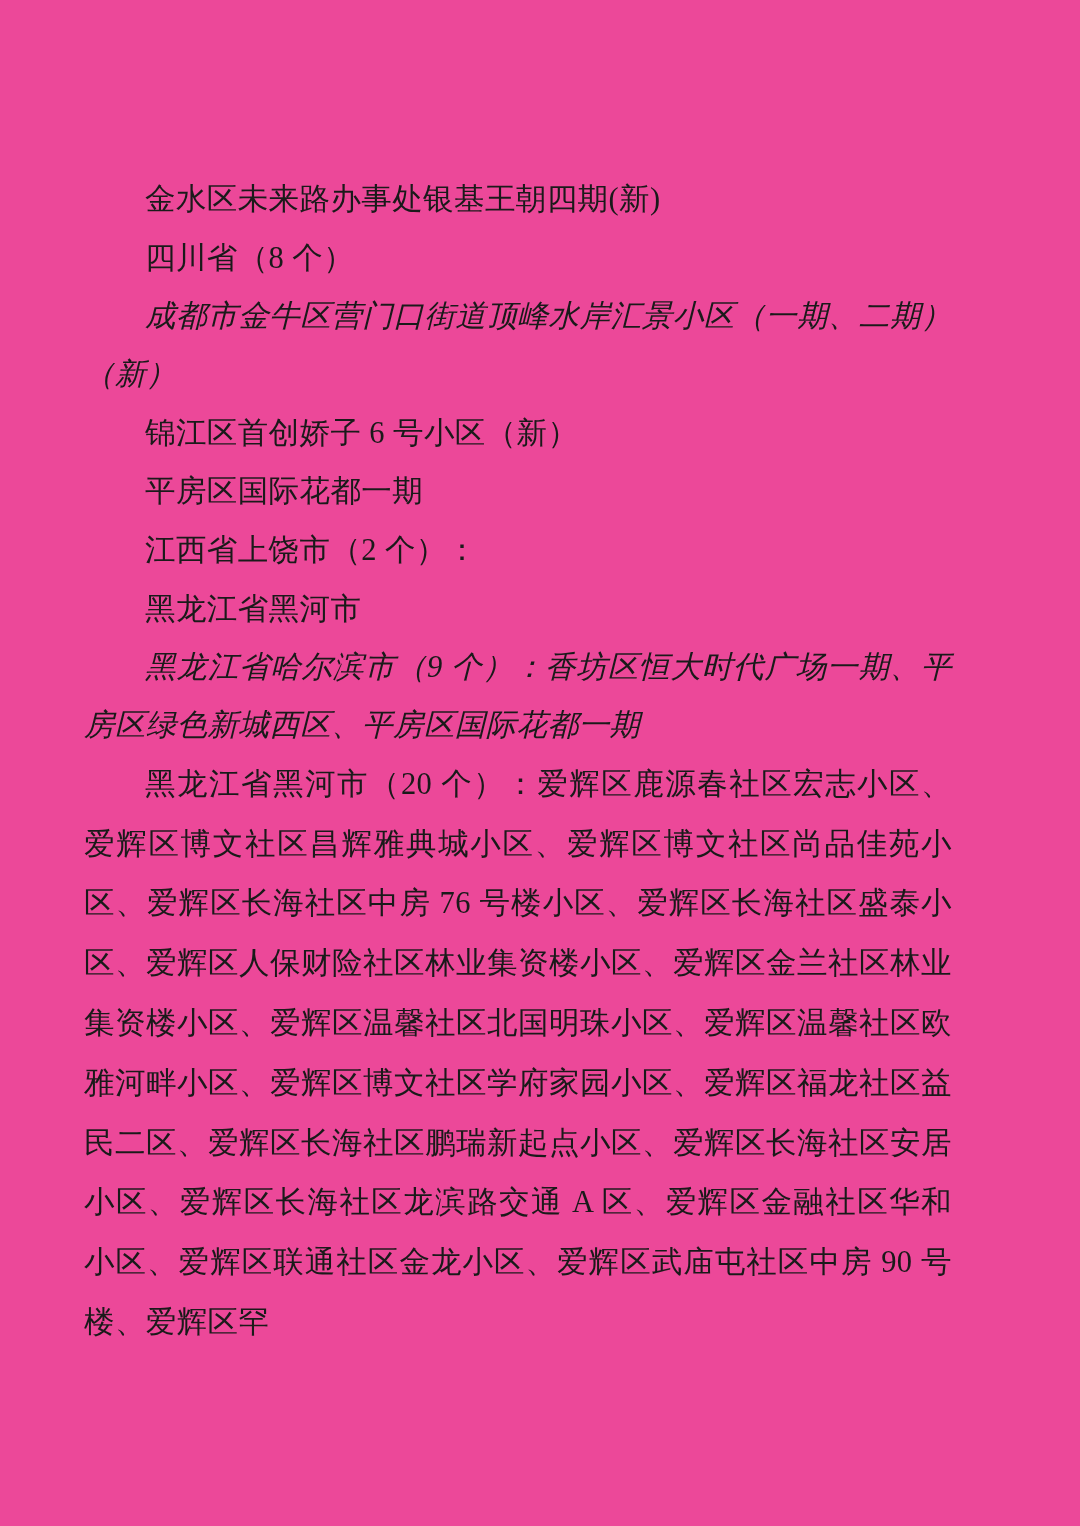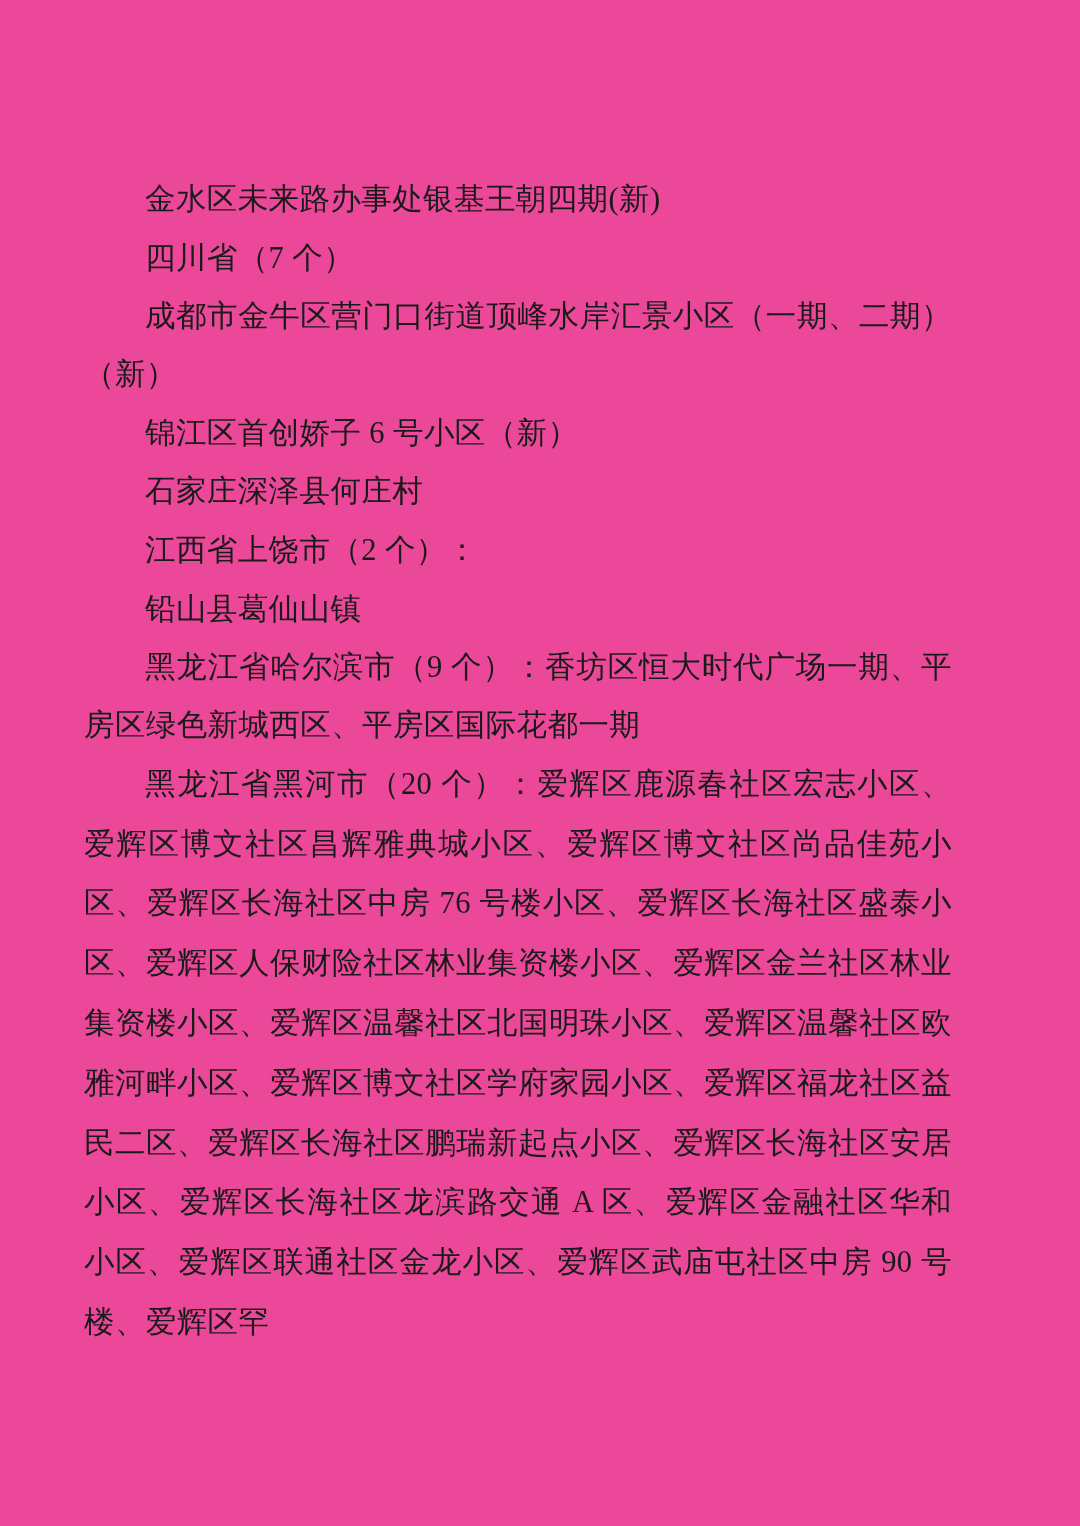--- a/index.html
+++ b/index.html
@@ -33,35 +33,36 @@
   p.line {
     margin: 0;
     text-indent: 2em;
     line-height: 1.93;
     white-space: nowrap;
   }
   p.wrap {
     margin: 0;
     text-indent: 2em;
     line-height: 1.90;
+    font-style: italic;
   }
   p.flow {
     margin: 0;
     text-indent: 2em;
     line-height: 1.96;
   }
 </style>
 </head>
 <body>
 
 <div class="page">
   <div class="doc-body">
     <p class="line">金水区未来路办事处银基王朝四期(新)</p>
-    <p class="line">四川省（7 个）</p>
+    <p class="line">四川省（8 个）</p>
     <p class="wrap">成都市金牛区营门口街道顶峰水岸汇景小区（一期、二期）（新）</p>
     <p class="line">锦江区首创娇子 6 号小区（新）</p>
-    <p class="line">石家庄深泽县何庄村</p>
+    <p class="line">平房区国际花都一期</p>
     <p class="line">江西省上饶市（2 个）：</p>
-    <p class="line">铅山县葛仙山镇</p>
+    <p class="line">黑龙江省黑河市</p>
     <p class="wrap">黑龙江省哈尔滨市（9 个）：香坊区恒大时代广场一期、平房区绿色新城西区、平房区国际花都一期</p>
     <p class="flow">黑龙江省黑河市（20 个）：爱辉区鹿源春社区宏志小区、爱辉区博文社区昌辉雅典城小区、爱辉区博文社区尚品佳苑小区、爱辉区长海社区中房 76 号楼小区、爱辉区长海社区盛泰小区、爱辉区人保财险社区林业集资楼小区、爱辉区金兰社区林业集资楼小区、爱辉区温馨社区北国明珠小区、爱辉区温馨社区欧雅河畔小区、爱辉区博文社区学府家园小区、爱辉区福龙社区益民二区、爱辉区长海社区鹏瑞新起点小区、爱辉区长海社区安居小区、爱辉区长海社区龙滨路交通 A 区、爱辉区金融社区华和小区、爱辉区联通社区金龙小区、爱辉区武庙屯社区中房 90 号楼、爱辉区罕</p>
   </div>
 </div>
 
 </body></html>

